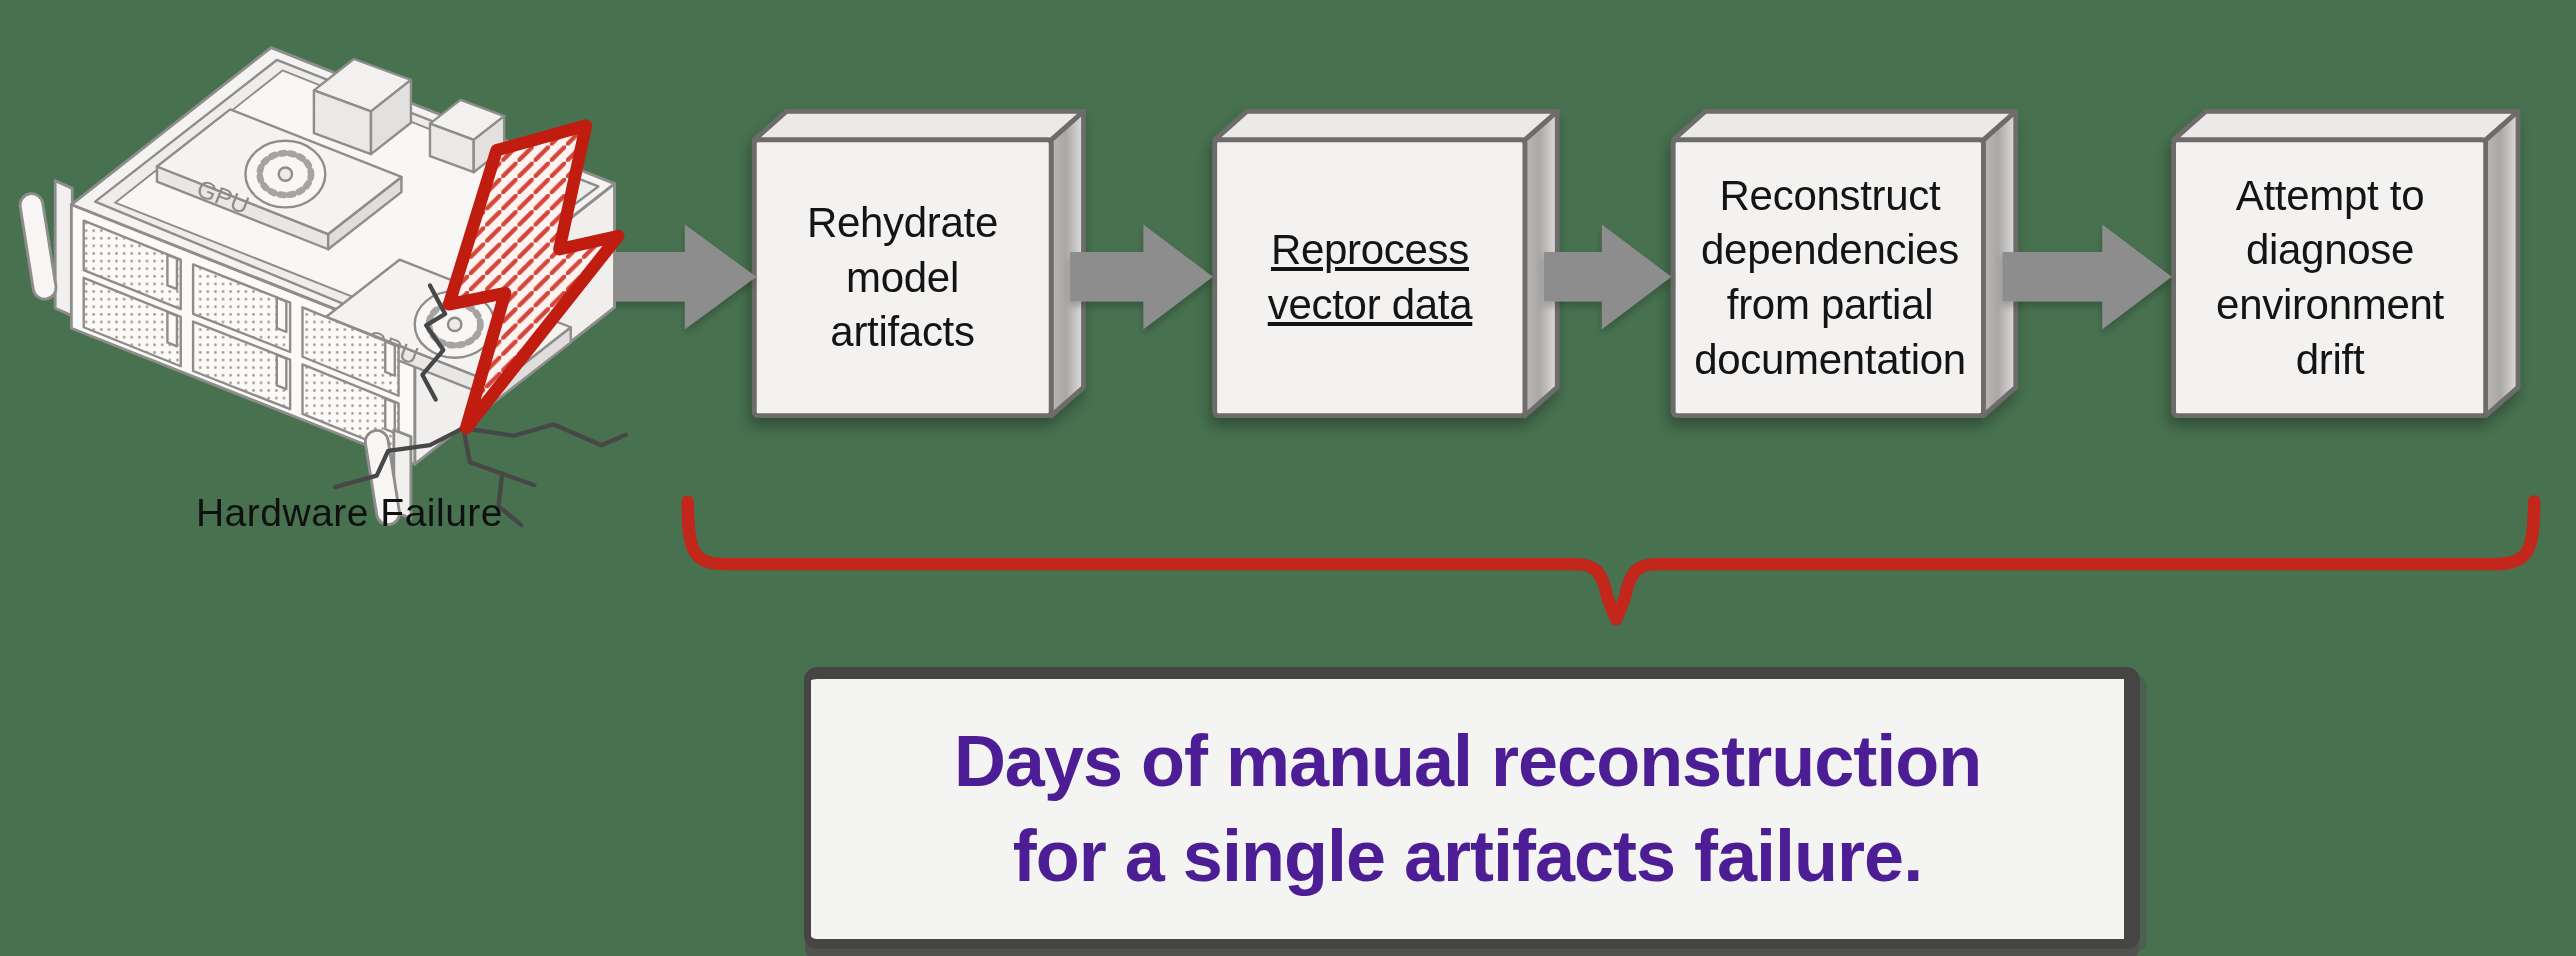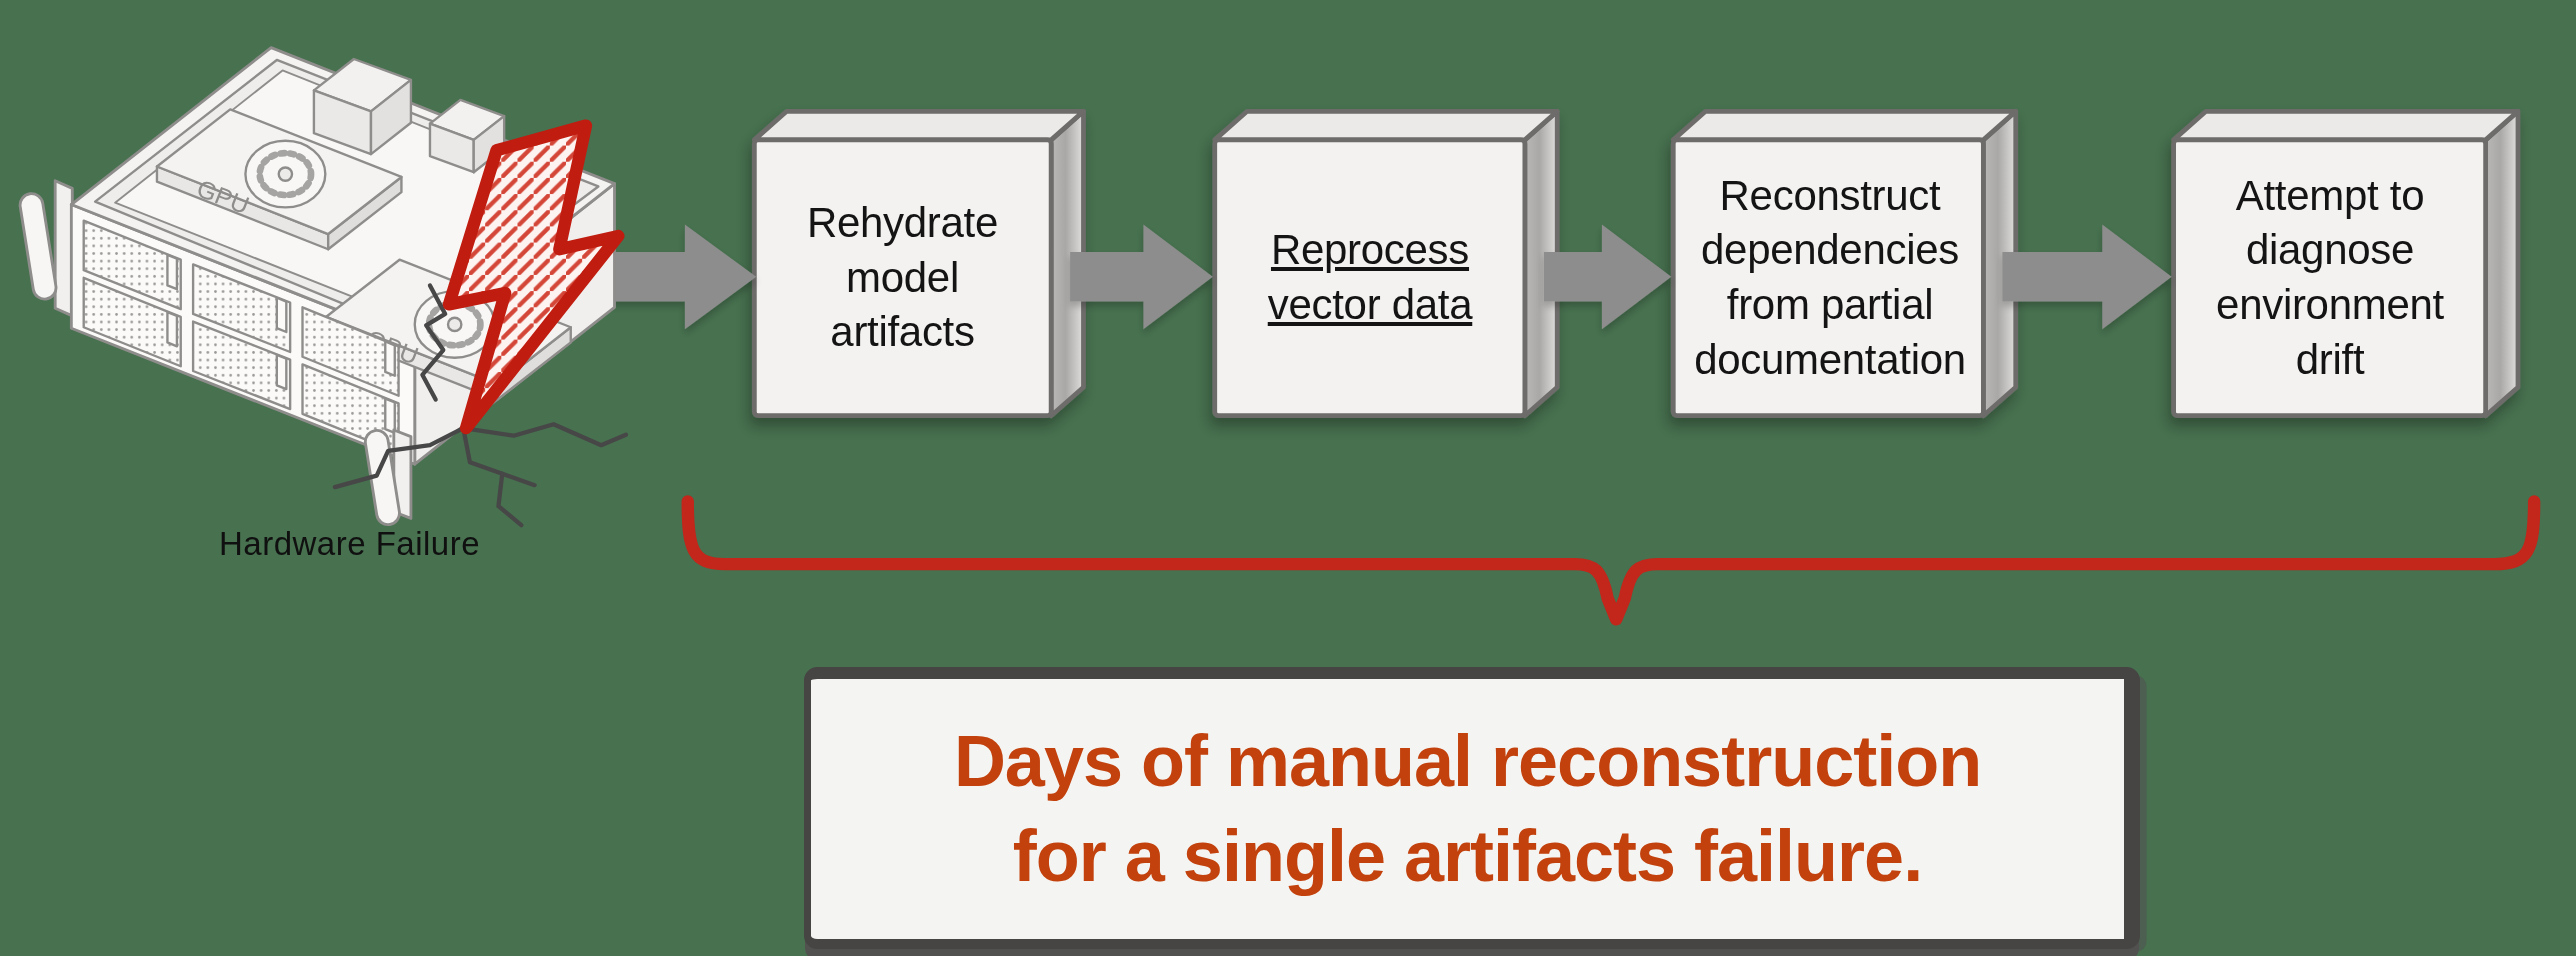--- a/index.html
+++ b/index.html
@@ -19,38 +19,38 @@
     font-size:42px;line-height:1.3;color:#141414;
     letter-spacing:-0.3px;
   }
   .step-label .inner{display:block;}
   .l1{left:754px;width:297px;}  .l1 .inner{width:268px;}
   .l2{left:1215px;width:310px;} .l2 .inner{width:285px;text-decoration:underline;}
   .l3{left:1673px;width:310px;justify-content:flex-end;} .l3 .inner{width:306px;}
   .l4{left:2174px;width:312px;} .l4 .inner{width:285px;}
 
   .hw-label{
-    position:absolute;left:81px;top:525px;width:537px;
-    text-align:center;font-size:33px;color:#101010;
+    position:absolute;left:81px;top:491px;width:537px;
+    text-align:center;font-size:39px;color:#101010;
     letter-spacing:0.5px;
   }
 
   .caption-box{
     position:absolute;left:804px;top:667px;width:1336px;height:282px;
     box-sizing:border-box;
     background:#f4f4f2;
     border:solid #464544;
     border-width:12.4px 16px 10.5px 7.6px;
     border-radius:13.3px;
     box-shadow:0 12.4px 0 -1px #515150, 9.5px 5.7px 0 -2.9px #51515088;
     display:flex;flex-direction:column;align-items:center;justify-content:center;
   }
   .caption-box .cap-line{
     display:block;text-align:center;
-    font-size:72px;font-weight:700;color:#c2410c;
+    font-size:72px;font-weight:700;color:#4c1d95;
     line-height:1.32;letter-spacing:-1px;
   }
 </style>
 </head>
 <body>
 
 <div class="stage">
 
   <svg width="2576" height="957" viewBox="0 0 2708 1006">
     <defs>

